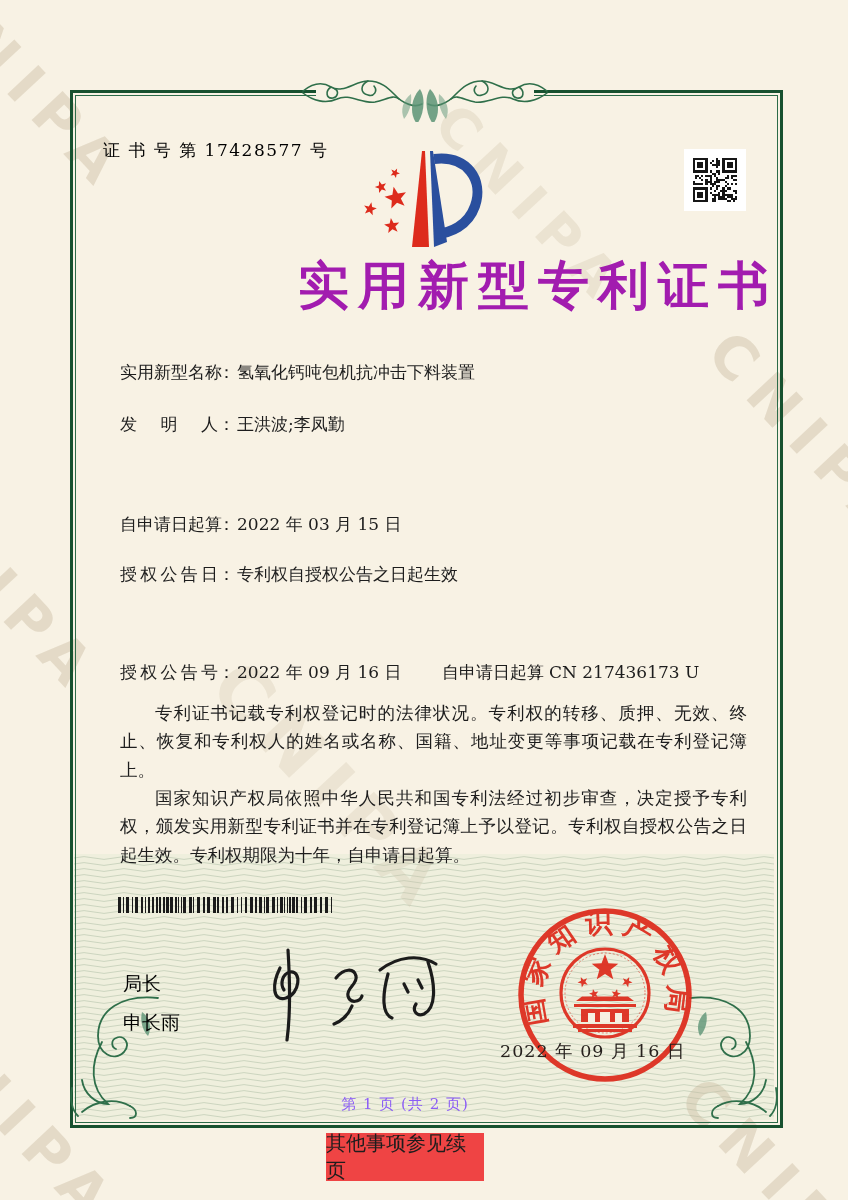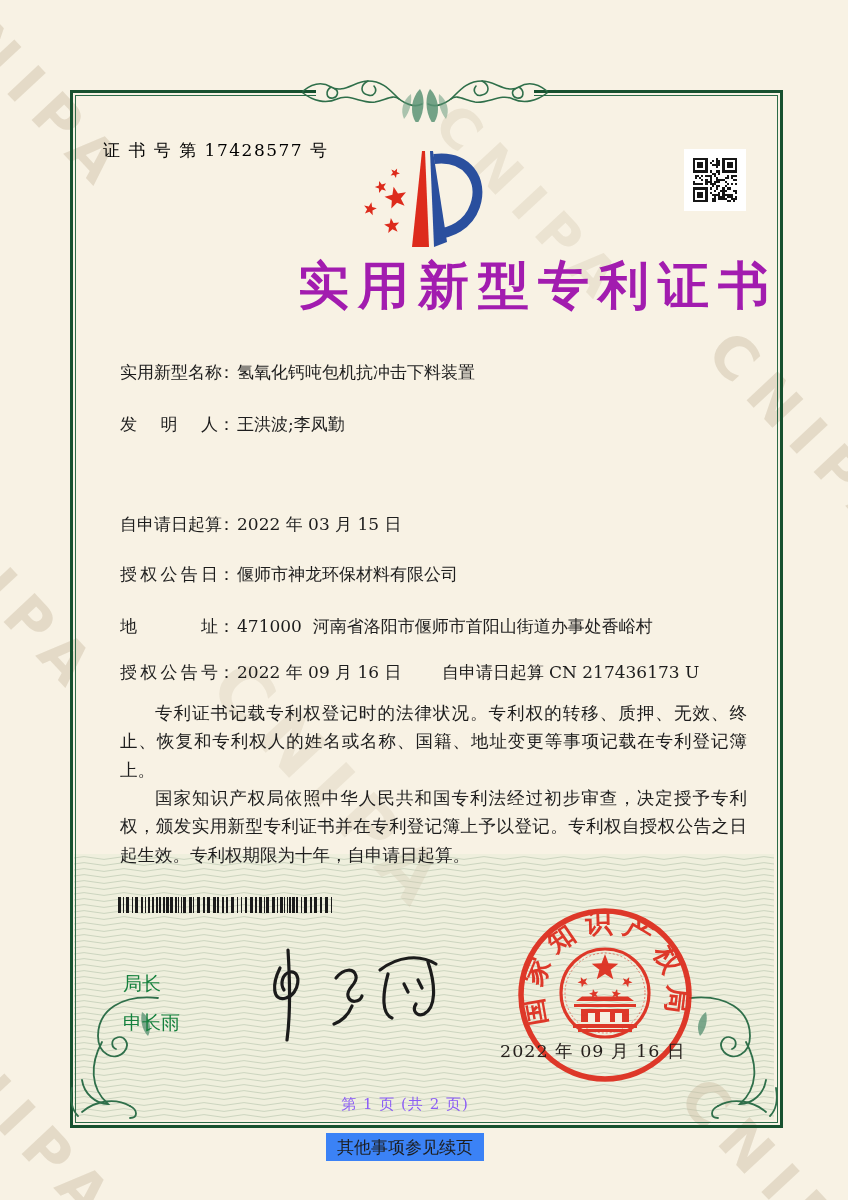--- a/index.html
+++ b/index.html
@@ -36,30 +36,30 @@
   .flabel{display:inline-block;width:98px;text-align:justify;text-align-last:justify;vertical-align:top;}
   .fcolon{margin-right:2px;}
   .fvalue{white-space:pre;}
   .g2{position:absolute;left:322px;top:0;white-space:nowrap;}
   .g2 .flabel{width:88px;}
   .paras{position:absolute;left:120px;top:699px;width:627px;z-index:4;font-size:17.5px;
          line-height:1.62;text-align:justify;}
   .paras p{margin:0;text-indent:2em;}
   .barcode{position:absolute;left:118px;top:897px;z-index:4;}
   .officer{position:absolute;left:123px;top:971px;z-index:4;font-family:Liberation Mono, monospace;
-           font-size:19px;color:#15803d;}
+           font-size:19px;color:#000000;}
   .officer div{margin-bottom:13px;}
   .sig{position:absolute;left:252px;top:940px;z-index:5;}
   .seal{position:absolute;left:515px;top:905px;z-index:4;opacity:.93;}
   .seal-date{position:absolute;left:500px;top:1039px;z-index:5;font-size:17.5px;letter-spacing:1px;
              color:#26201d;white-space:pre;}
   .pagefoot{position:absolute;left:325px;top:1095px;width:160px;text-align:center;font-size:15px;
             letter-spacing:1px;color:#8b5cf6;z-index:4;}
-  .contnote{position:absolute;left:326px;top:1133px;width:158px;height:28px;background:#3b82f6;z-index:4;
-            display:flex;align-items:center;justify-content:center;font-size:17px;color:#1d1d1d;}
+  .contnote{position:absolute;left:326px;top:1133px;width:158px;height:48px;background:#ef4444;z-index:4;
+            display:flex;align-items:center;justify-content:center;font-size:20px;color:#1d1d1d;}
 </style>
 </head>
 <body>
 
 <svg width="0" height="0" style="position:absolute" aria-hidden="true">
   <defs>
     <path id="star" d="M0,-10 L2.47,-3.4 L9.51,-3.09 L3.99,1.3 L5.88,8.09 L0,4.2 L-5.88,8.09 L-3.99,1.3 L-9.51,-3.09 L-2.47,-3.4 Z"></path>
   </defs>
 </svg>
 
@@ -321,24 +321,21 @@
   <div class="frow" style="top:361px">
     <span class="flabel">实用新型名称</span><span class="fcolon">：</span><span class="fvalue">氢氧化钙吨包机抗冲击下料装置</span>
   </div>
   <div class="frow" style="top:413px">
     <span class="flabel">发明人</span><span class="fcolon">：</span><span class="fvalue">王洪波;李凤勤</span>
   </div>
   <div class="frow" style="top:513px">
     <span class="flabel">自申请日起算</span><span class="fcolon">：</span><span class="fvalue">2022 年 03 月 15 日</span>
   </div>
   <div class="frow" style="top:563px">
-    <span class="flabel">授权公告日</span><span class="fcolon">：</span><span class="fvalue">偃师市神龙环保材料有限公司</span>
-  </div>
-  <div class="frow" style="top:615px">
-    <span class="flabel">地址</span><span class="fcolon">：</span><span class="fvalue">471000  河南省洛阳市偃师市首阳山街道办事处香峪村</span>
+    <span class="flabel">授权公告日</span><span class="fcolon">：</span><span class="fvalue">专利权自授权公告之日起生效</span>
   </div>
   <div class="frow" style="top:661px">
     <span class="flabel">授权公告号</span><span class="fcolon">：</span><span class="fvalue">2022 年 09 月 16 日</span>
     <span class="g2">
       <span class="flabel">自申请日起算</span><span class="fcolon">：</span><span class="fvalue">CN 217436173 U</span>
     </span>
   </div>
 
   <div class="paras">
     <p>专利证书记载专利权登记时的法律状况。专利权的转移、质押、无效、终止、恢复和专利权人的姓名或名称、国籍、地址变更等事项记载在专利登记簿上。</p>

